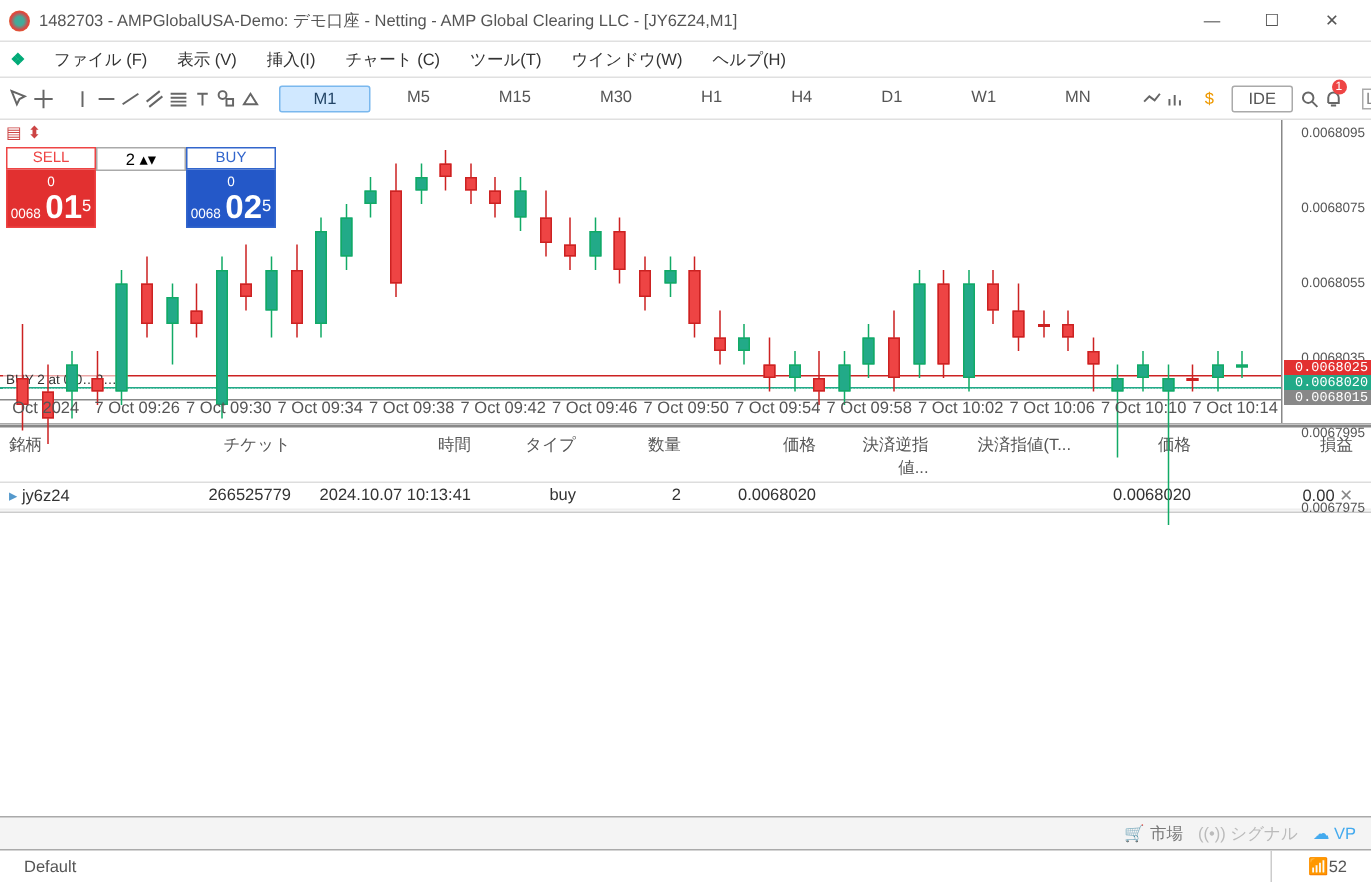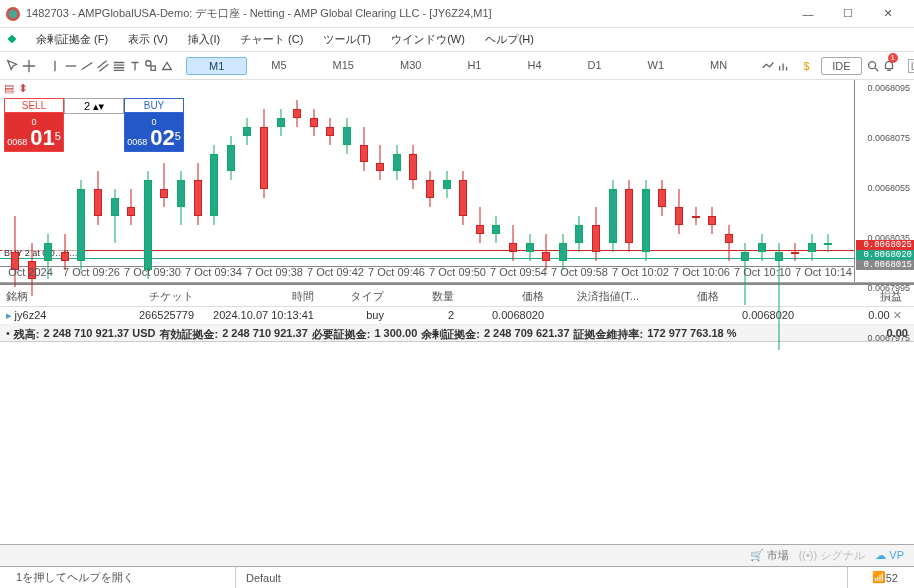--- a/index.html
+++ b/index.html
@@ -80,21 +80,21 @@
   <div class="icon-app"></div>
   <div class="title-text">1482703 - AMPGlobalUSA-Demo: デモ口座 - Netting - AMP Global Clearing LLC - [JY6Z24,M1]</div>
   <div class="winbtn">—</div>
   <div class="winbtn">☐</div>
   <div class="winbtn">✕</div>
 </div>
 
 <div class="menubar">
   <div class="micon">❖</div>
   <div id="menu-items" style="display: flex;">
-      <div class="mitem">余剰証拠金 (F)</div>
+      <div class="mitem">ファイル (F)</div>
       <div class="mitem">表示 (V)</div>
       <div class="mitem">挿入(I)</div>
       <div class="mitem">チャート (C)</div>
       <div class="mitem">ツール(T)</div>
       <div class="mitem">ウインドウ(W)</div>
       <div class="mitem">ヘルプ(H)</div>
     </div>
 </div>
 
 <div class="toolbar">
@@ -450,20 +450,21 @@
 </div>
 
 <div class="terminal">
   <div class="term-hdr">
     <div class="col col-sym">銘柄</div>
     <div class="col col-tkt">チケット</div>
     <div class="col col-time">時間</div>
     <div class="col col-type">タイプ</div>
     <div class="col col-vol">数量</div>
     <div class="col col-pr1">価格</div>
+    <div class="col col-sl">決済逆指値...</div>
     <div class="col col-tp">決済指値(T...</div>
     <div class="col col-pr2">価格</div>
     <div class="col col-pl">損益</div>
   </div>
   <div class="term-row">
     <div class="col col-sym"><span style="color:#59c;">▸</span> <span>jy6z24</span></div>
     <div class="col col-tkt">266525779</div>
     <div class="col col-time">2024.10.07 10:13:41</div>
     <div class="col col-type">buy</div>
     <div class="col col-vol">2</div>
@@ -493,16 +494,15 @@
 
 <div class="tabs">
   <div class="tabs-right">
     <span>🛒 <span>市場</span></span>
     <span style="color:#bbb;">((•)) <span>シグナル</span></span>
     <span style="color:#4ae;">☁ <span>VP</span></span>
   </div>
 </div>
 
 <div class="statusbar">
-  <div class="field" style="flex:0 0 230px;">1を押してヘルプを開く</div>
   <div class="field" style="flex:1;">Default</div>
   <div class="field" style="flex:0 0 60px;border-right:none;justify-content:flex-end;">📶 <span>52</span></div>
 </div>
 
 </body></html>

